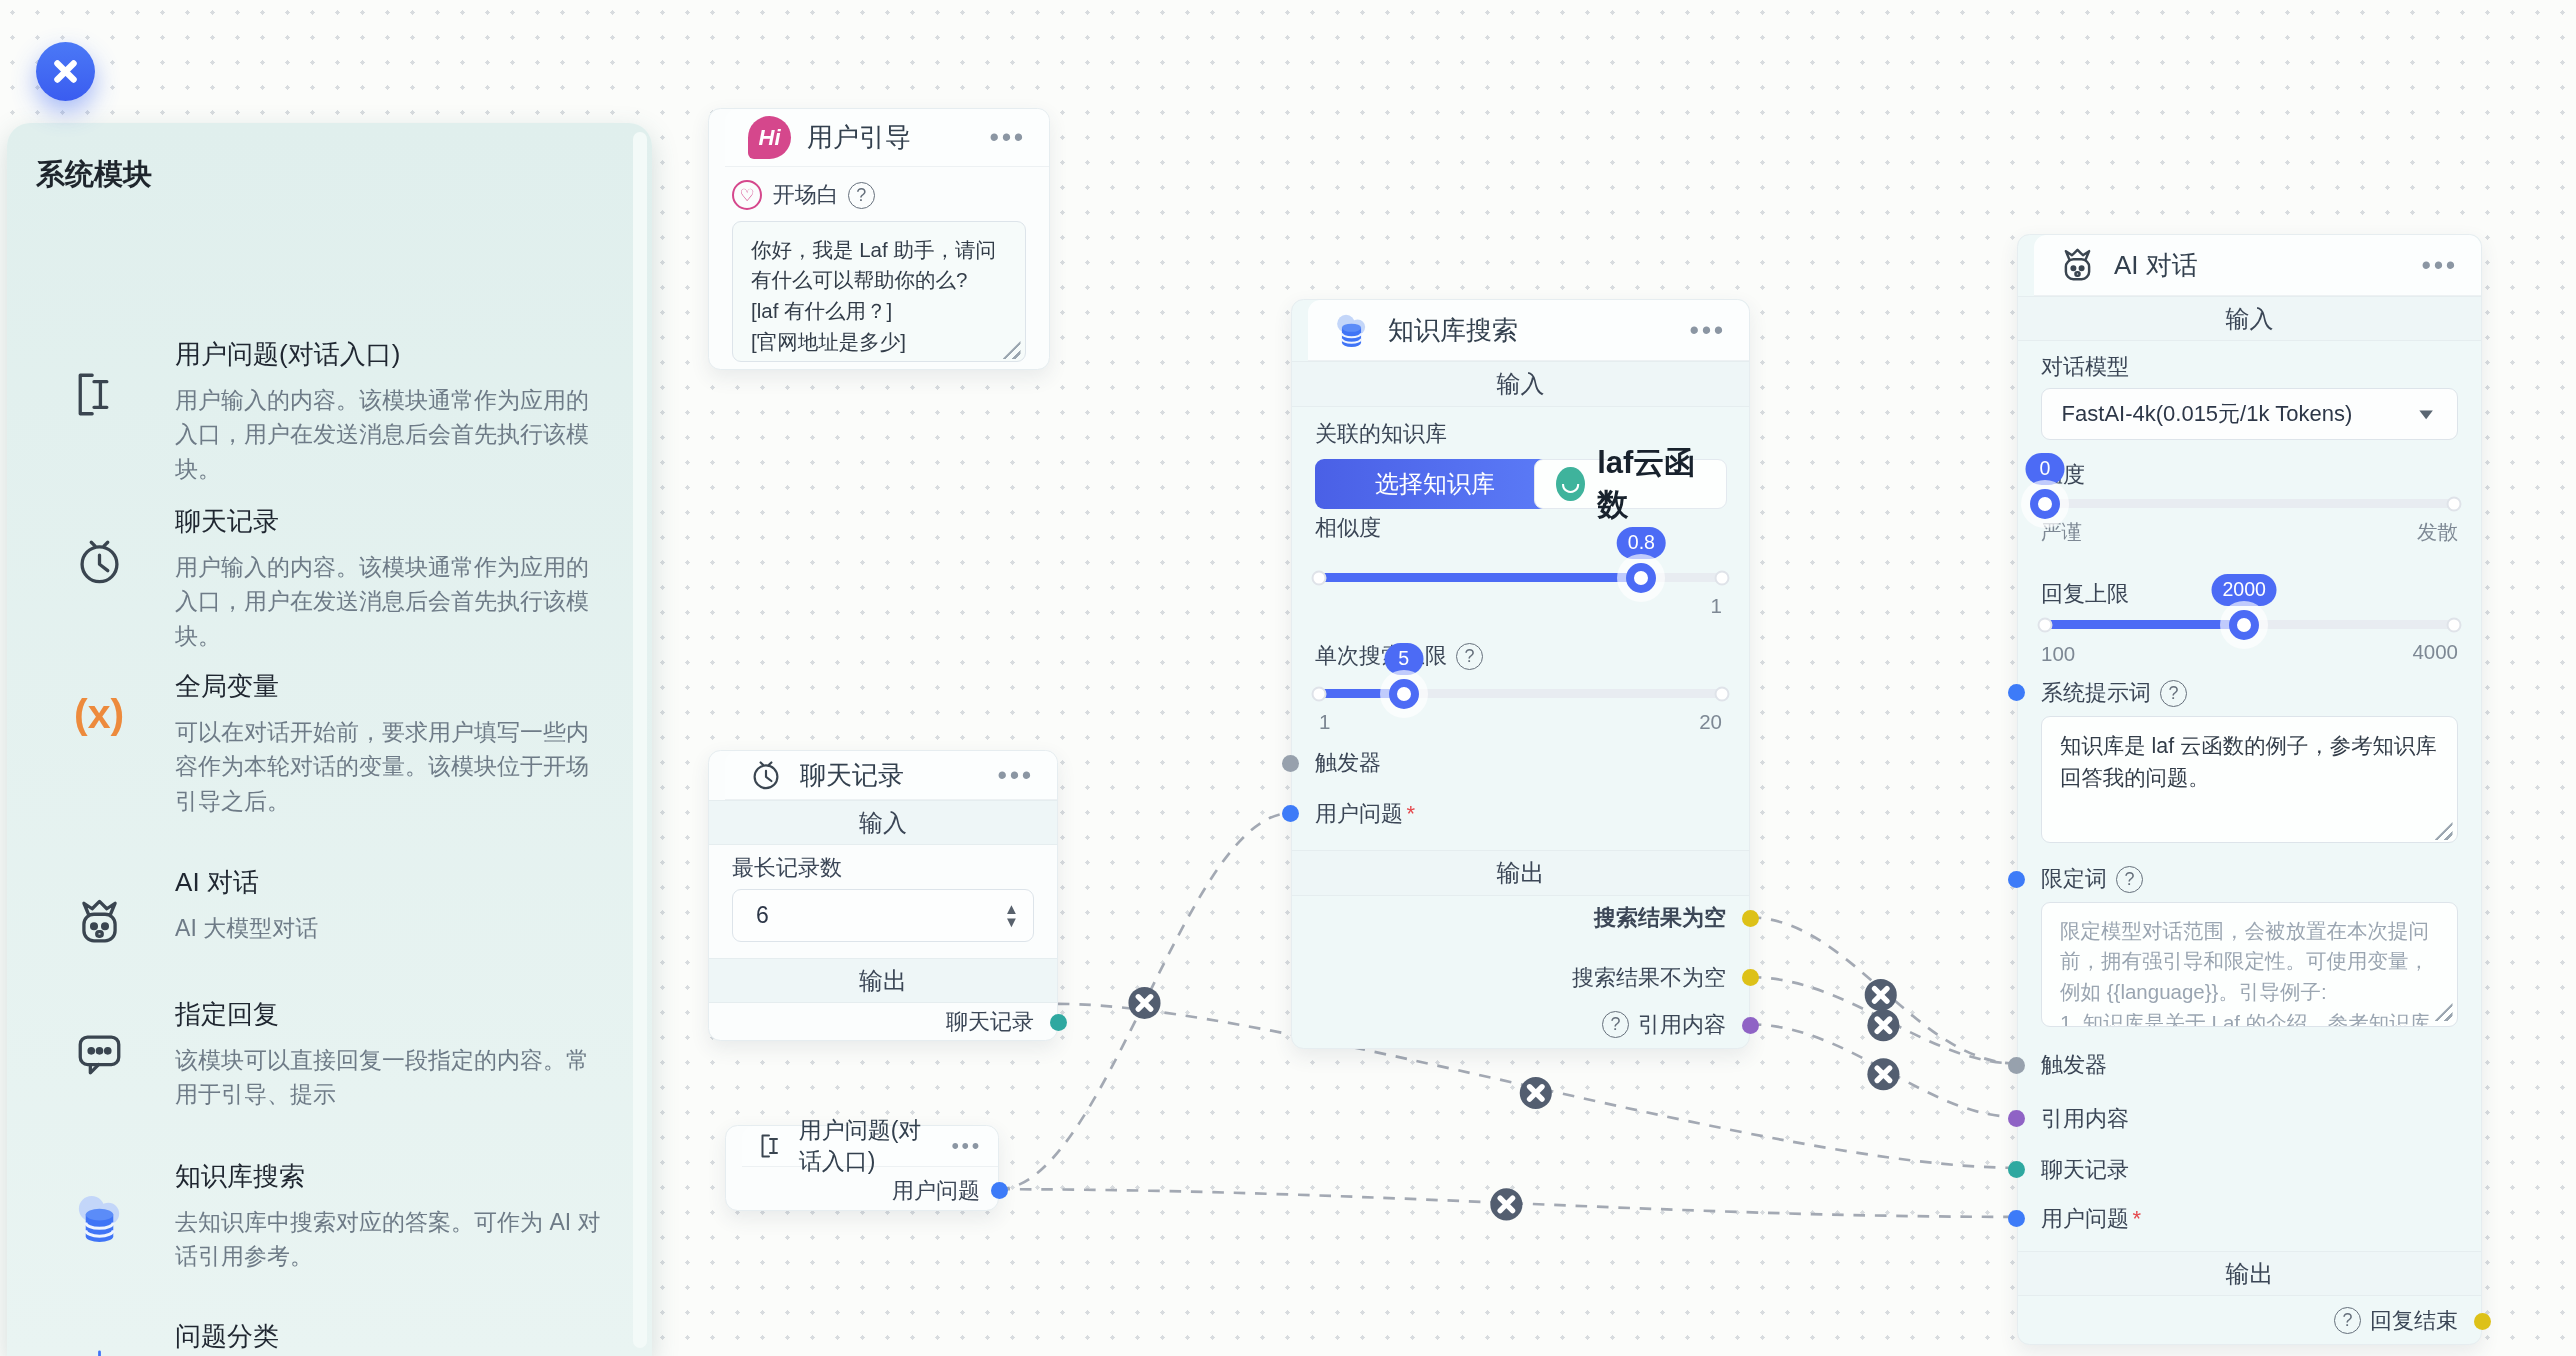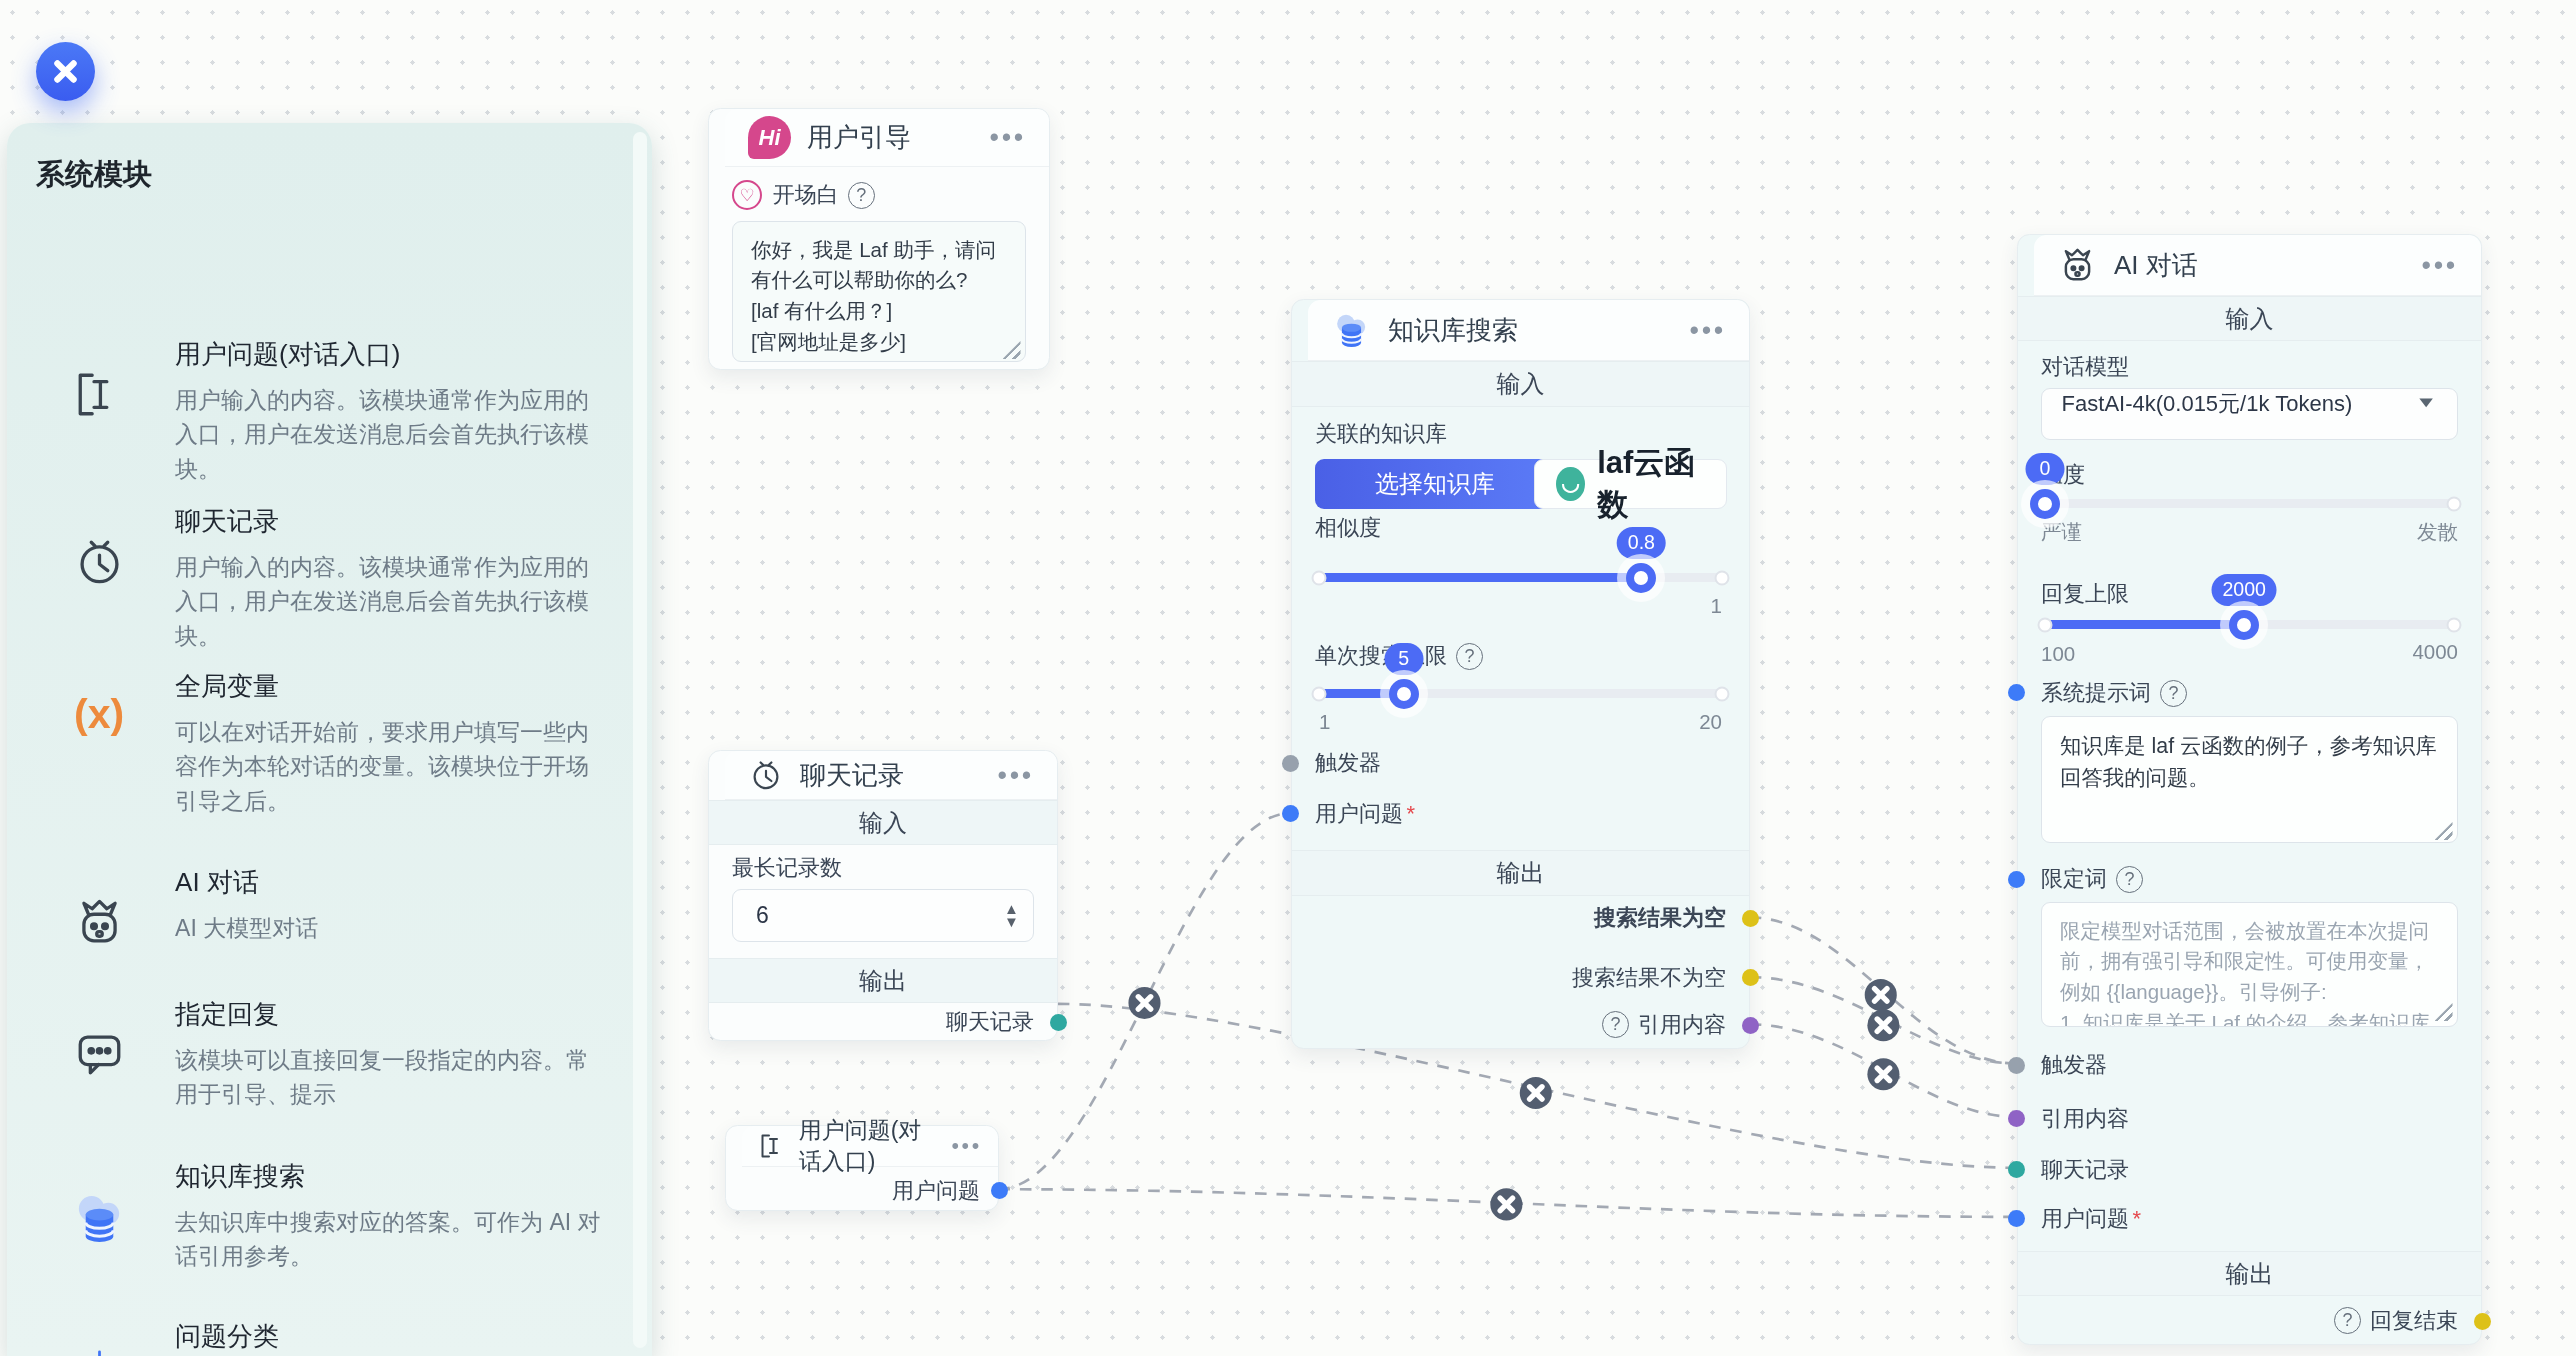--- a/index.html
+++ b/index.html
@@ -90,21 +90,21 @@
   }
   .ta::placeholder{ color:#9aa5b1; font-size:20.5px; }
   .grip{
     position:absolute; width:18px; height:18px;
     background:repeating-linear-gradient(135deg, transparent 0 4.5px, #9aa5af 4.5px 7.1px);
     clip-path:polygon(100% 0, 100% 100%, 0 100%);
   }
   .select-box{
     position:absolute; left:23px; right:23px; height:52px;
     border:1.8px solid #dde4ea; border-radius:9px; background:#fdfefe;
-    display:flex; align-items:flex-start; padding:0 19.6px; font-size:22px; color:#2d3748; cursor:pointer;
+    display:flex; align-items:center; padding:0 19.6px; font-size:22px; color:#2d3748; cursor:pointer;
   }
   .chev{ margin-left:auto; color:#5a6672; font-size:23px; transform:scaleY(.65); }
   .num-input{
     position:absolute; left:23px; right:23px; height:53px;
     border:1.8px solid #dde4ea; border-radius:9px; background:#fdfefe;
     display:flex; align-items:center; padding:0 7.1px 0 23px; font-size:23px; color:#2d3748;
   }
   .stepper{ margin-left:auto; display:flex; flex-direction:column; gap:1.8px; padding-right:7.1px; }
   .stepper span{ font-size:15px; color:#58616c; line-height:.8; cursor:pointer; }
 

